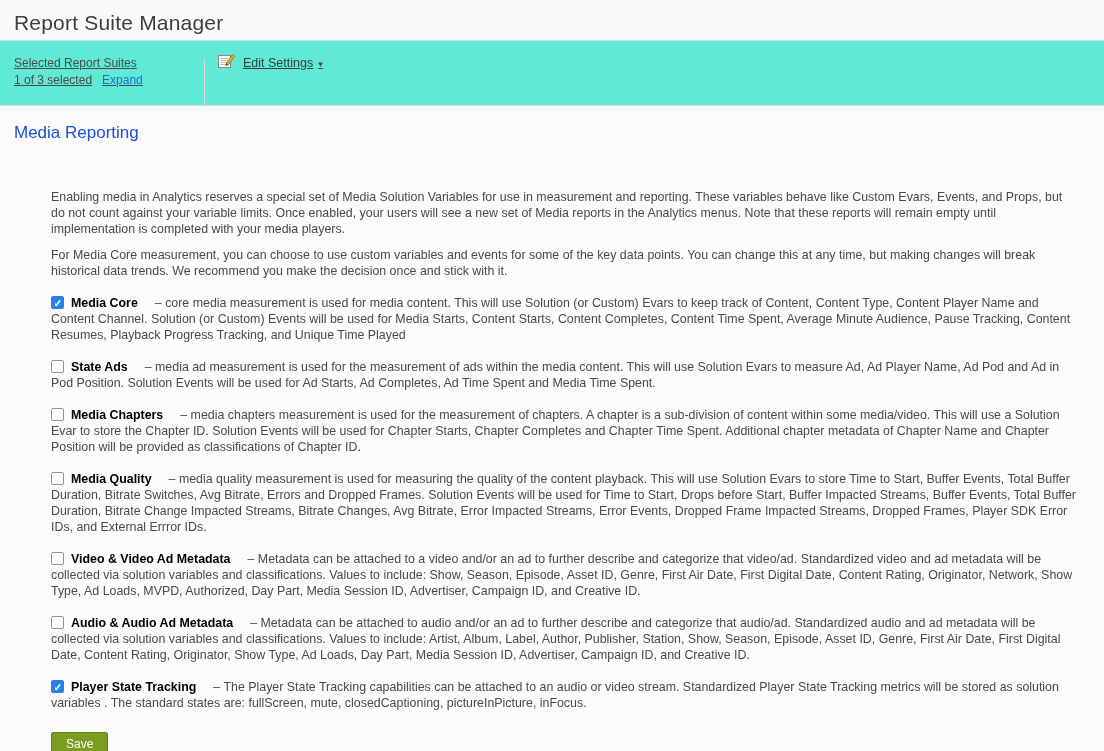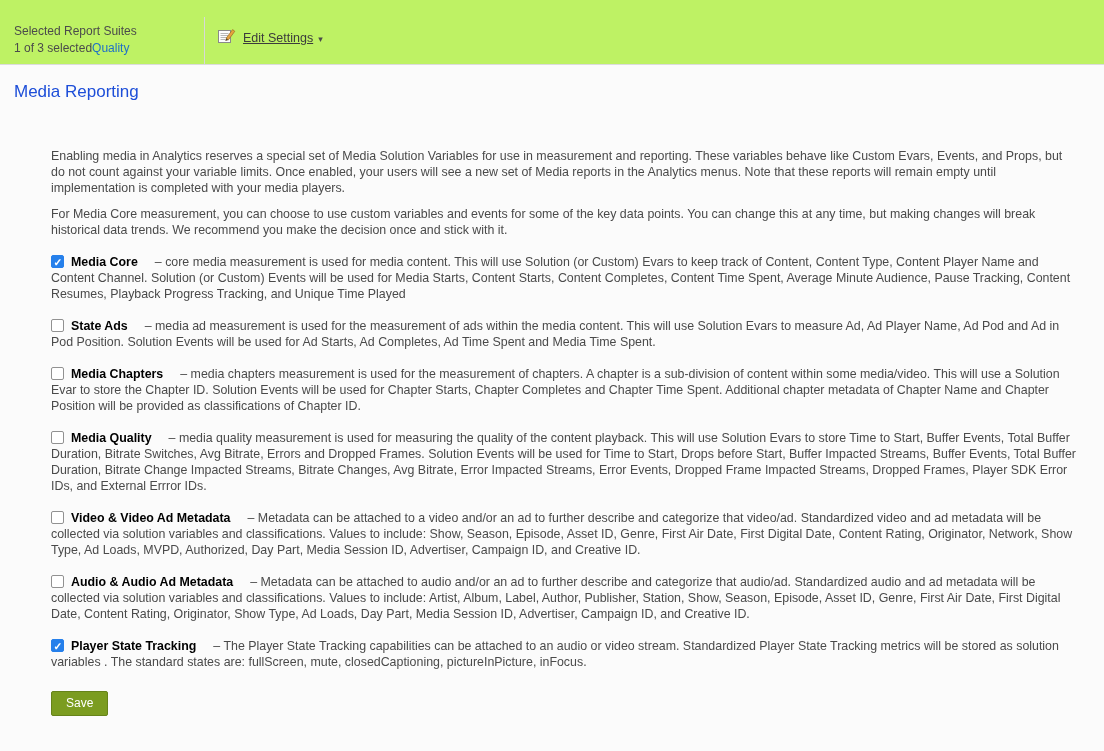--- a/index.html
+++ b/index.html
@@ -23,32 +23,33 @@
   .app-title {
     font-size: 21px;
     font-weight: 400;
     color: #3e3e3e;
     letter-spacing: 0.2px;
   }
   
   .toolbar {
     height: 65px;
     border-bottom: 1px solid #dcdcdc;
-    background: #bef264;
+    background: #5eead4;
     display: flex;
-    align-items: center;
+    align-items: flex-start;
+    text-decoration: underline;
   }
   .toolbar-left {
     width: 204px;
     padding: 15px 0 0 14px;
     font-size: 12px;
     color: #4b4b4b;
   }
   .toolbar-left .line1 { margin-bottom: 3px; }
-  .toolbar-left .line2 { display: flex; }
+  .toolbar-left .line2 { display: flex; gap: 10px; }
   .expand-link {
     color: var(--link-blue, #1e6fc8);
     cursor: pointer;
   }
   .toolbar-divider {
     width: 1px;
     background: #d8d8d8;
     align-self: flex-end;
     height: 47px;
   }
@@ -126,27 +127,30 @@
     font-family: "Liberation Sans", sans-serif;
     padding: 4px 14px 5px 14px;
     cursor: pointer;
   }
 </style>
 </head>
 <body>
 
 <div class="page">
 
+  <div class="app-header">
+    <div class="app-title">Report Suite Manager</div>
+  </div>
 
   <div class="toolbar">
     <div class="toolbar-left">
       <div class="line1">Selected Report Suites</div>
       <div class="line2">
         <span>1 of 3 selected</span>
-        <span class="expand-link">Quality</span>
+        <span class="expand-link">Expand</span>
       </div>
     </div>
     <div class="toolbar-divider"></div>
     <div class="edit-settings">
       <span class="edit-icon">
         <svg width="18" height="16" viewBox="0 0 18 16">
           <rect x="0.5" y="2.5" width="12" height="12" fill="#fdfdfd" stroke="#8a8a8a"></rect>
           <line x1="2.5" y1="5.5" x2="10.5" y2="5.5" stroke="#b8b8b8"></line>
           <line x1="2.5" y1="7.5" x2="10.5" y2="7.5" stroke="#b8b8b8"></line>
           <line x1="2.5" y1="9.5" x2="10.5" y2="9.5" stroke="#b8b8b8"></line>

